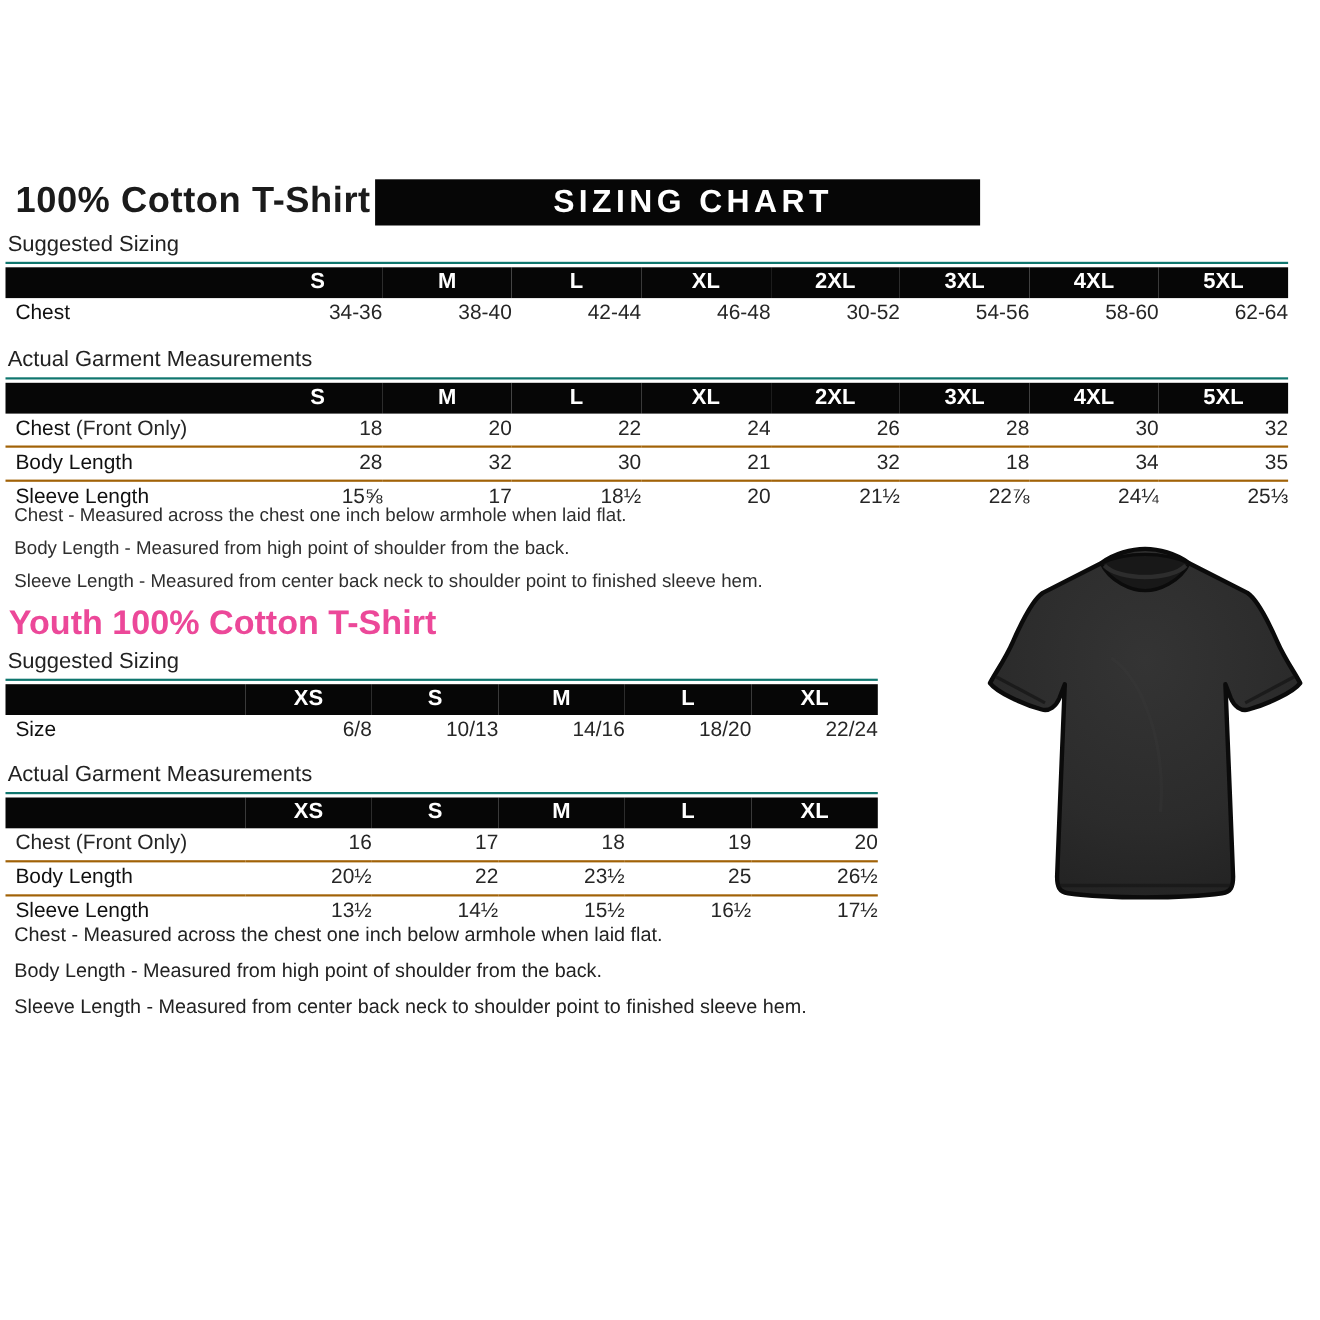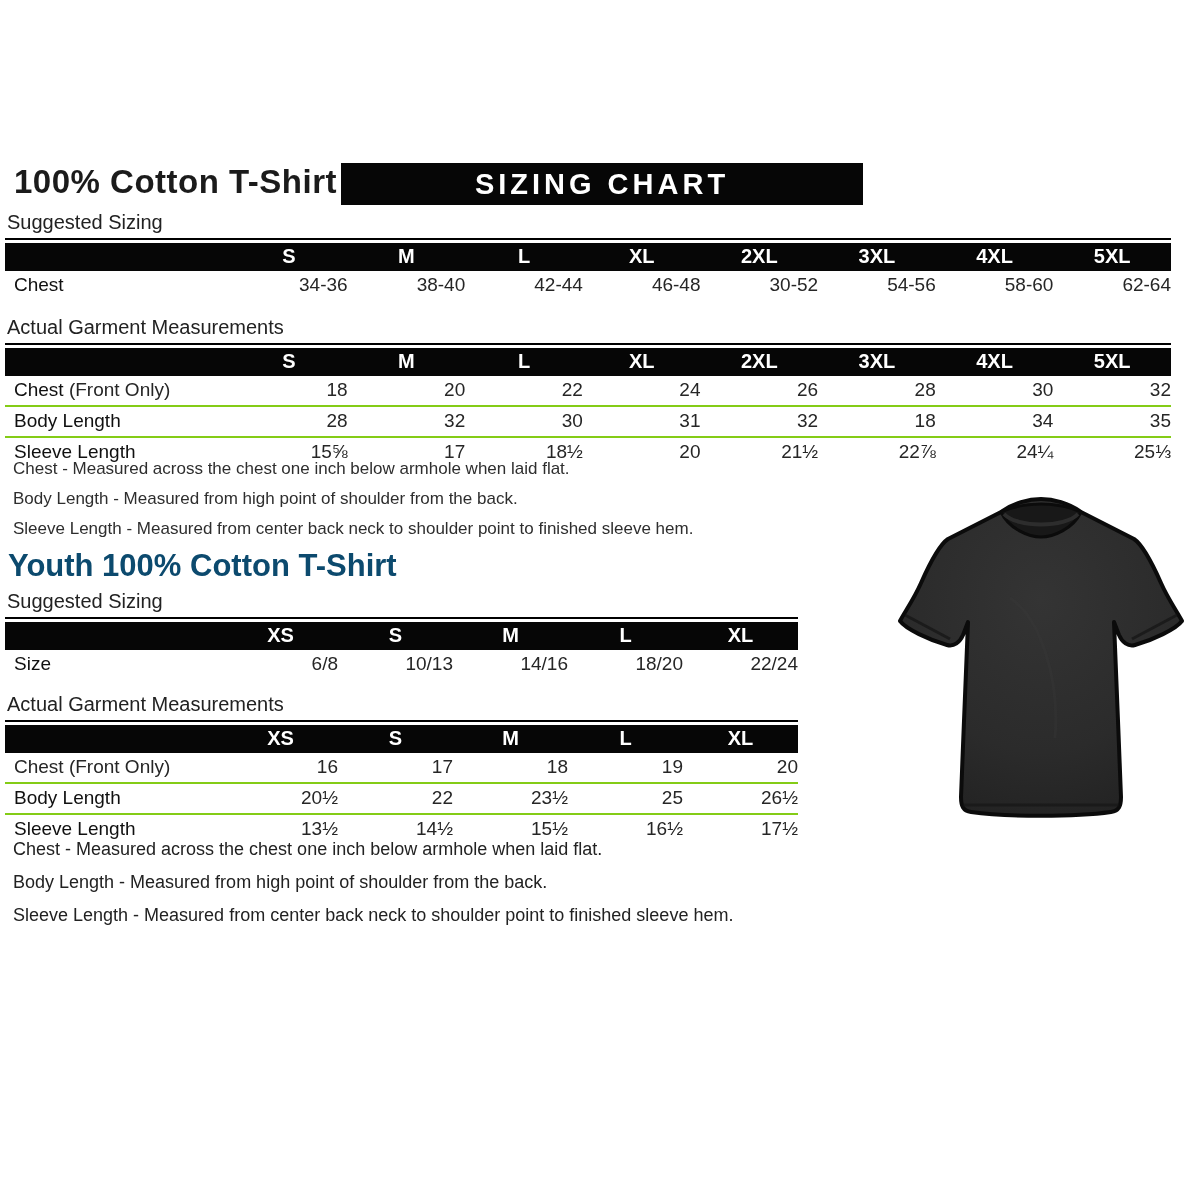--- a/index.html
+++ b/index.html
@@ -5,41 +5,41 @@
   html,body{margin:0;padding:0;}
   body{
     width:1200px;height:1200px;position:relative;background:#ffffff;
     font-family:"Liberation Sans", sans-serif;color:#1c1c1c;overflow:hidden;
   }
   .abs{position:absolute;}
 
   
   .main-title{left:14px;top:163px;font-size:33px;font-weight:700;letter-spacing:0.5px;color:#1b1b1b;}
   .banner{left:341px;top:163px;width:522px;height:42px;background:#060606;
-          display:flex;align-items:center;justify-content:center;}
+          display:flex;align-items:center;justify-content:center;padding-left:28px;}
   .banner span{color:#ffffff;font-weight:bold;font-size:29px;letter-spacing:4px;}
-  .youth-title{left:8px;top:548px;font-size:31px;font-weight:bold;color:#0c4a6e;}
-
-  
-  .section-label{font-size:20px;color:#222222;padding:0 0 4px 2px;border-bottom:2px solid #000000;}
+  .youth-title{left:8px;top:548px;font-size:31px;font-weight:bold;color:#ec4899;}
+
+  
+  .section-label{font-size:20px;color:#222222;padding:0 0 4px 2px;border-bottom:2px solid #0f766e;}
 
   
   .sz-section{display:block;}
   .sz-sec-adult1{left:5px;top:211px;width:1166px;}
   .sz-sec-adult2{left:5px;top:316px;width:1166px;}
   .sz-sec-youth1{left:5px;top:590px;width:793px;}
   .sz-sec-youth2{left:5px;top:693px;width:793px;}
 
   table.sz{border-collapse:separate;border-spacing:0;table-layout:fixed;width:100%;margin-top:3px;}
   table.sz th{background:#060606;color:#ffffff;font-weight:bold;font-size:20px;
               padding:2px 0 3px 0;text-align:center;}
   table.sz td{font-size:19px;color:#262626;text-align:right;padding:3px 0 4px 0;}
   table.sz td.lbl{text-align:left;padding-left:9px;}
   table.sz td .b{font-weight:normal;color:#101010;}
-  table.sz tbody tr + tr td{border-top:2px solid #84cc16;}
+  table.sz tbody tr + tr td{border-top:2px solid #a16207;}
   col.lblcol-adult{width:225px;}
   col.lblcol-youth{width:218px;}
 
   
   .notes-adult{left:13px;top:459px;}
   .notes-youth{left:13px;top:839px;}
   .notes-adult .note{font-size:17px;color:#2e2e2e;margin-bottom:10px;}
   .notes-youth .note{font-size:18px;color:#222222;margin-bottom:12px;}
 
   
@@ -119,21 +119,21 @@
           <td>26</td>
           <td>28</td>
           <td>30</td>
           <td>32</td>
         </tr>
         <tr>
           <td class="lbl"><span class="b">Body Length</span></td>
           <td>28</td>
           <td>32</td>
           <td>30</td>
-          <td>31</td>
+          <td>21</td>
           <td>32</td>
           <td>18</td>
           <td>34</td>
           <td>35</td>
         </tr>
         <tr>
           <td class="lbl"><span class="b">Sleeve Length</span></td>
           <td>15⅝</td>
           <td>17</td>
           <td>18½</td>

